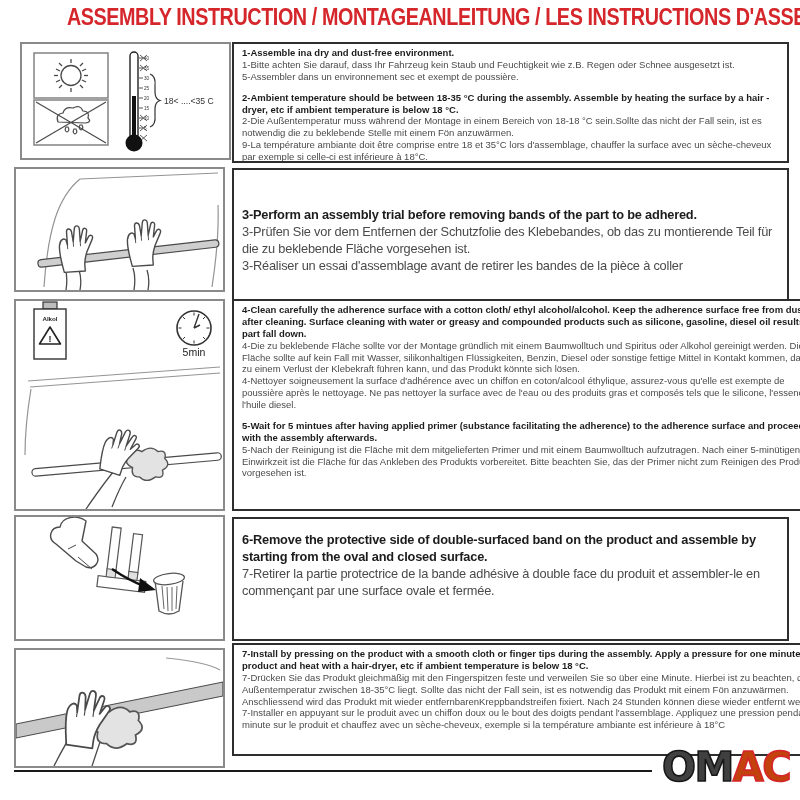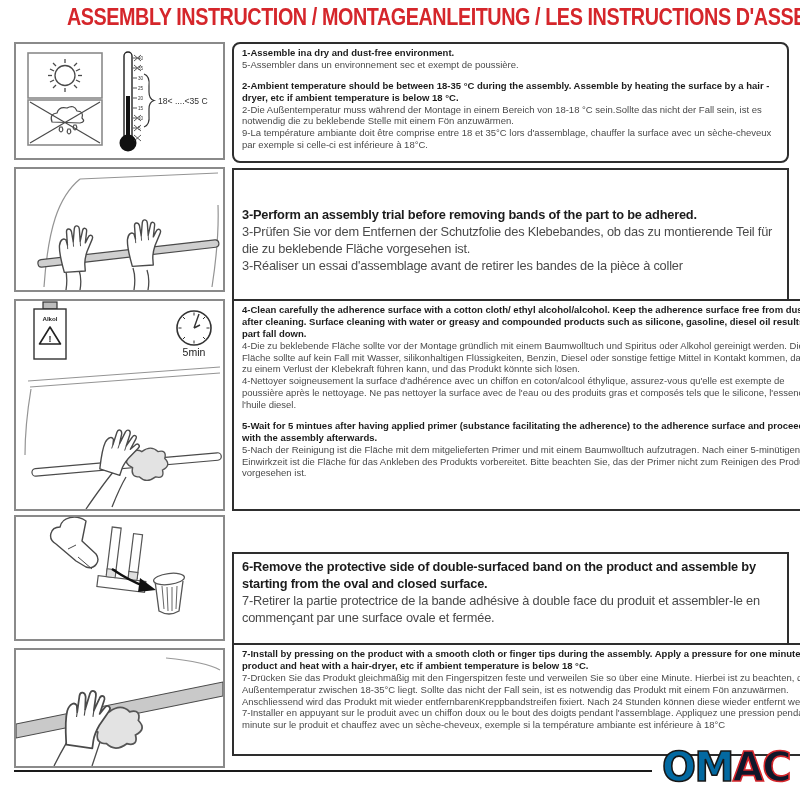--- a/index.html
+++ b/index.html
@@ -14,46 +14,46 @@
     font-size:23px;font-weight:800;letter-spacing:-.5px;color:#d5262b;white-space:nowrap;
   }
   .lbox{border:2px solid #8a8a8a;background:#fff;overflow:hidden;}
   .rbox{border:2px solid #2e2e2e;background:#fff;overflow:hidden;padding:3px 8px;color:#4a4a4a;}
   .rbox p{margin:0;}
   .en{font-weight:bold;color:#1c1c1c;}
   .small{font-size:9.5px;line-height:1.25;}
   .big{font-size:12.8px;line-height:1.34;letter-spacing:-.2px;}
   .gap{height:9px;}
   .pt-lg{padding-top:36px;}
-  .pt-md{padding-top:4px;margin-top:35px;}
+  .pt-md{padding-top:12px;}
   svg{display:block;}
   .footer-rule{left:14px;top:770px;width:638px;border-top:2px solid #1a1a1a;}
   .logo{right:10px;top:744px;font-size:40px;font-weight:900;letter-spacing:-1.5px;
         font-family:"DejaVu Sans","Liberation Sans",sans-serif;white-space:nowrap;}
-  .logo .blk{color:#0369a1;-webkit-text-stroke:1.6px #171717;}
-  .logo .red{color:#0f172a;-webkit-text-stroke:1.6px #d5262b;}
+  .logo .blk{color:#404040;-webkit-text-stroke:1.6px #171717;}
+  .logo .red{color:#c2410c;-webkit-text-stroke:1.6px #d5262b;}
 </style>
 </head>
 <body>
 
 <svg width="0" height="0" style="position:absolute" aria-hidden="true">
   <defs>
     <g id="hand">
       <path d="M7,48 C5,38 3,29 4,21 C5,15 9,13 11,16 L12,21 L12,8 C12,4 16,4 17,8 L18,18 L20,5 C21,1 25,2 25,6 L25,18 L28,8 C29,4 33,5 32,9 L30,20 L33,15 C35,11 39,13 37,17 L31,29 C29,34 28,37 28,42 L28,48 Z" fill="#fff" stroke="#4a4a4a" stroke-width="1.4" stroke-linejoin="round"></path>
       <path d="M12,21 L12,25 M18,18 L18,23 M25,18 L25,23" stroke="#4a4a4a" stroke-width="0.9" fill="none"></path>
     </g>
     <path id="cloth" d="M0,10 Q5,0 12,4 Q20,-2 26,4 Q34,2 32,10 Q38,16 30,20 Q32,28 24,26 Q16,32 10,26 Q2,26 4,18 Q-4,14 0,10 Z" fill="#e3e3e3" stroke="#555" stroke-width="1.2"></path>
   </defs>
 </svg>
 
 <div class="abs title-wrap">
   <span>ASSEMBLY INSTRUCTION / MONTAGEANLEITUNG / LES INSTRUCTIONS D'ASSEMBLAGE</span>
 </div>
 
-<div class="abs lbox" style="left:14px;top:42px;width:211px;height:118px;">
+<div class="abs lbox" style="left:20px;top:42px;width:211px;height:118px;">
   <svg viewBox="0 0 207 114" width="207" height="114">
     <rect x="12" y="9" width="74" height="45" fill="#fff" stroke="#8a8a8a" stroke-width="1.6"></rect>
     <g stroke="#4a4a4a" stroke-width="1.3" fill="none">
       <circle cx="49" cy="31.5" r="10"></circle>
       <g>
         <line x1="49" y1="15" x2="49" y2="19"></line>
           <line x1="49" y1="44" x2="49" y2="48"></line>
         <line x1="32" y1="31.5" x2="36" y2="31.5"></line>
           <line x1="62" y1="31.5" x2="66" y2="31.5"></line>
         <line x1="37" y1="19" x2="40" y2="22"></line>
@@ -103,22 +103,23 @@
         <path d="M118,71 L125,77 M125,71 L118,77"></path>
         <path d="M118,81 L125,87 M125,81 L118,87"></path>
         <path d="M118,91 L125,97 M125,91 L118,97"></path>
       </g>
       <path d="M128,30 Q134,32 133,42 L133,48 Q133,55 138,56.5 Q133,58 133,65 L133,71 Q134,81 128,83" stroke="#333" stroke-width="1.2" fill="none"></path>
       <text x="142" y="60" font-size="8.6" fill="#333" font-family="Liberation Sans, sans-serif">18&lt; ....&lt;35 C</text>
     </g>
   </svg>
 </div>
 
-<div class="abs rbox small" style="left:232px;top:42px;width:557px;height:121px;border-radius:8px;">
+<div class="abs rbox small" style="left:232px;top:42px;width:557px;height:121px;">
   <p class="en">1-Assemble ina dry and dust-free environment.</p>
+  <p>1-Bitte achten Sie darauf, dass Ihr Fahrzeug kein Staub und Feuchtigkeit wie z.B. Regen oder Schnee ausgesetzt ist.</p>
   <p>5-Assembler dans un environnement sec et exempt de poussière.</p>
   <div class="gap"></div>
   <p class="en">2-Ambient temperature should be between 18-35 °C  during the assembly. Assemble by heating the surface by a hair -dryer, etc if ambient temperature is below 18 °C.</p>
   <p>2-Die Außentemperatur muss während der Montage in einem Bereich von 18-18 °C  sein.Sollte das nicht der Fall sein, ist es notwendig die zu beklebende Stelle mit einem Fön anzuwärmen.</p>
   <p>9-La température ambiante doit être comprise entre 18 et 35°C lors d'assemblage, chauffer la surface avec un sèche-cheveux par exemple si celle-ci est inférieure à 18°C.</p>
 </div>
 
 <div class="abs lbox" style="left:14px;top:167px;width:211px;height:125px;">
   <svg viewBox="0 0 207 121" width="207" height="121">
     <g stroke="#949494" stroke-width="1.2" fill="none">

